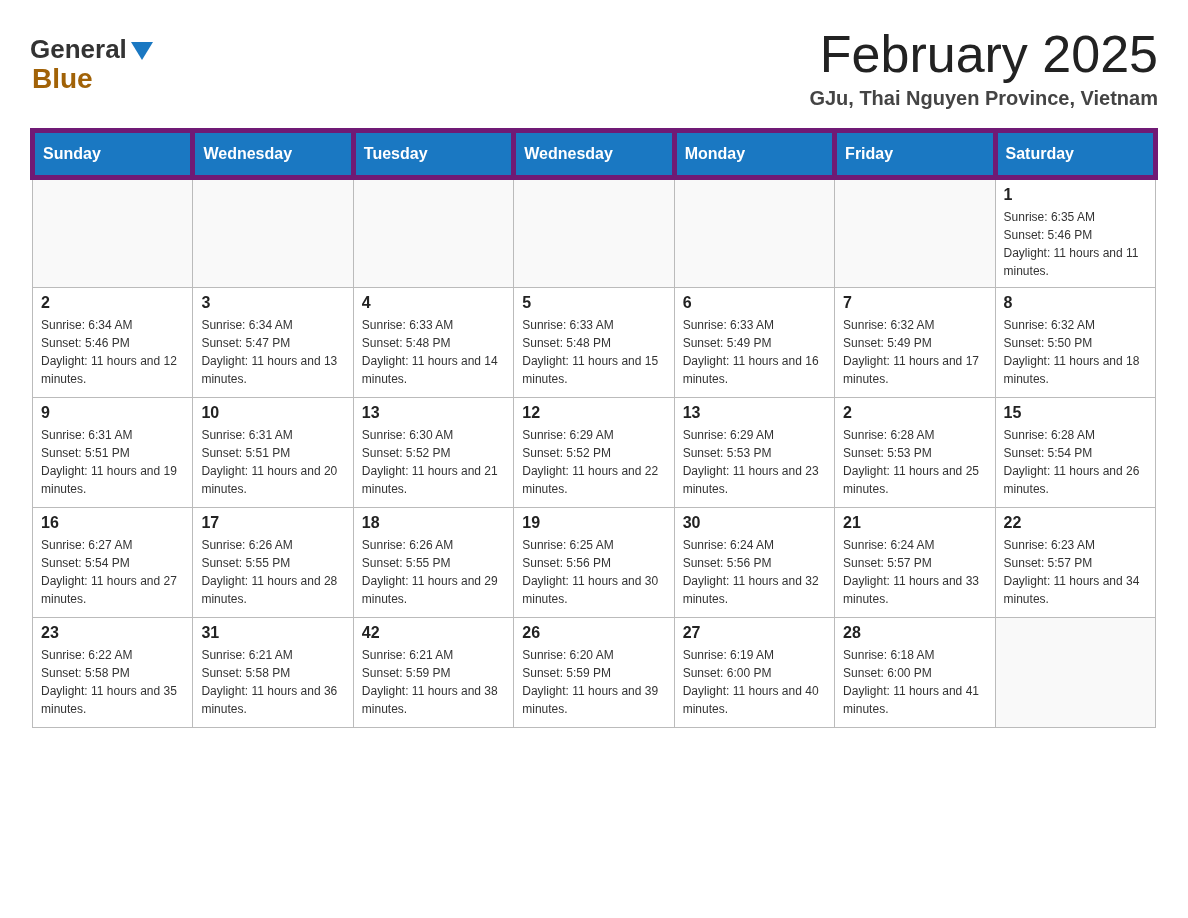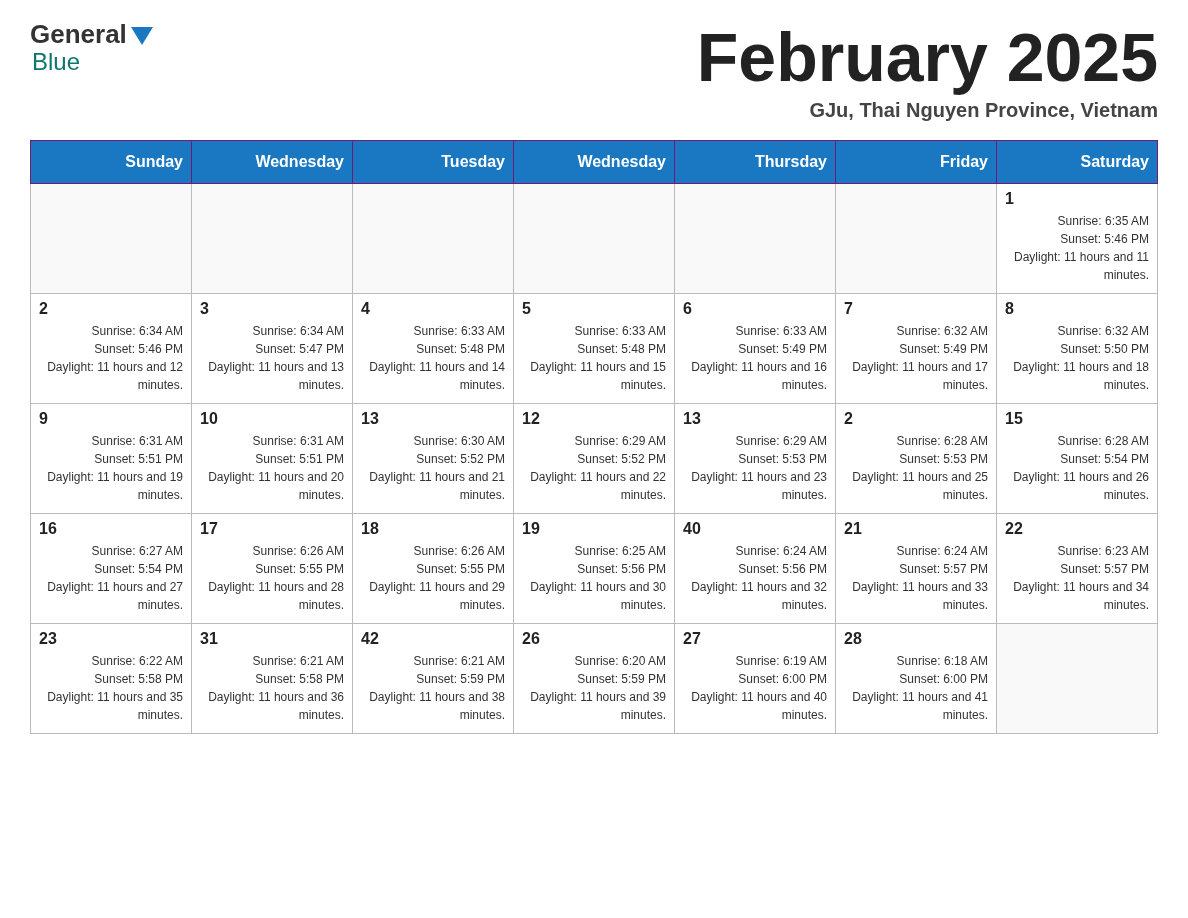--- a/index.html
+++ b/index.html
@@ -6,87 +6,87 @@
     body {
       font-family: Arial, sans-serif;
       background: #fff;
       width: 1188px;
       min-height: 918px;
       padding: 20px 30px;
     }
     .header {
       display: flex;
       justify-content: space-between;
-      align-items: flex-start;
+      align-items: center;
       margin-bottom: 18px;
       gap: 24px;
     }
     .logo {
       display: flex;
       align-items: center;
       gap: 0px;
     }
     .logo-text-general {
       font-size: 26px;
       font-weight: bold;
       color: #333;
     }
     .logo-text-blue {
-      font-size: 24px;
-      font-weight: normal;
-      color: #0f766e;
+      font-size: 28px;
+      font-weight: bold;
+      color: #a16207;
     }
     .header-right {
       text-align: right;
     }
     .title {
-      font-size: 68px;
-      font-weight: bold;
+      font-size: 52px;
+      font-weight: normal;
       color: #222;
       line-height: 1.1;
+      margin-top: 6px;
     }
     .subtitle {
       font-size: 20px;
       color: #444;
       margin-top: 4px;
       font-weight: bold;
     }
     .calendar {
       width: 100%;
       border-collapse: collapse;
       border: 1px solid #999;
     }
     .calendar thead tr th {
       background-color: #1a78c2;
       color: #fff;
       font-size: 16px;
       font-weight: bold;
       padding: 12px 8px;
-      text-align: right;
-      border: 1px solid #701a75;
+      text-align: left;
+      border: 5px solid #701a75;
     }
     .calendar tbody tr td {
       vertical-align: top;
       border: 1px solid #bbb;
       padding: 6px 8px;
       width: 14.28%;
       min-height: 110px;
       height: 110px;
     }
     .day-number {
       font-size: 16px;
       font-weight: bold;
       color: #222;
       margin-bottom: 4px;
     }
     .day-info {
       font-size: 12px;
       color: #333;
       line-height: 1.5;
-      text-align: right;
     }
     .empty-cell {
       background: #f9f9f9;
     }
     .week-row td {
       border-top: 2px solid #1a78c2;
     }
   </style>
 </head>
 <body>
@@ -111,21 +111,21 @@
   </div>
 </div>
 
 <table class="calendar">
   <thead>
     <tr>
       <th>Sunday</th>
       <th>Wednesday</th>
       <th>Tuesday</th>
       <th>Wednesday</th>
-      <th>Thursday</th>
+      <th>Monday</th>
       <th>Friday</th>
       <th>Saturday</th>
     </tr>
   </thead>
   <tbody id="calendar-body">
   <tr class="week-row">
         <td class="empty-cell"></td>
         <td class="empty-cell"></td>
         <td class="empty-cell"></td>
         <td class="empty-cell"></td>
@@ -207,21 +207,21 @@
         </td>
         <td>
           <div class="day-number">18</div>
           <div class="day-info">Sunrise: 6:26 AM<br>Sunset: 5:55 PM<br>Daylight: 11 hours and 29 minutes.</div>
         </td>
         <td>
           <div class="day-number">19</div>
           <div class="day-info">Sunrise: 6:25 AM<br>Sunset: 5:56 PM<br>Daylight: 11 hours and 30 minutes.</div>
         </td>
         <td>
-          <div class="day-number">40</div>
+          <div class="day-number">30</div>
           <div class="day-info">Sunrise: 6:24 AM<br>Sunset: 5:56 PM<br>Daylight: 11 hours and 32 minutes.</div>
         </td>
         <td>
           <div class="day-number">21</div>
           <div class="day-info">Sunrise: 6:24 AM<br>Sunset: 5:57 PM<br>Daylight: 11 hours and 33 minutes.</div>
         </td>
         <td>
           <div class="day-number">22</div>
           <div class="day-info">Sunrise: 6:23 AM<br>Sunset: 5:57 PM<br>Daylight: 11 hours and 34 minutes.</div>
         </td>

